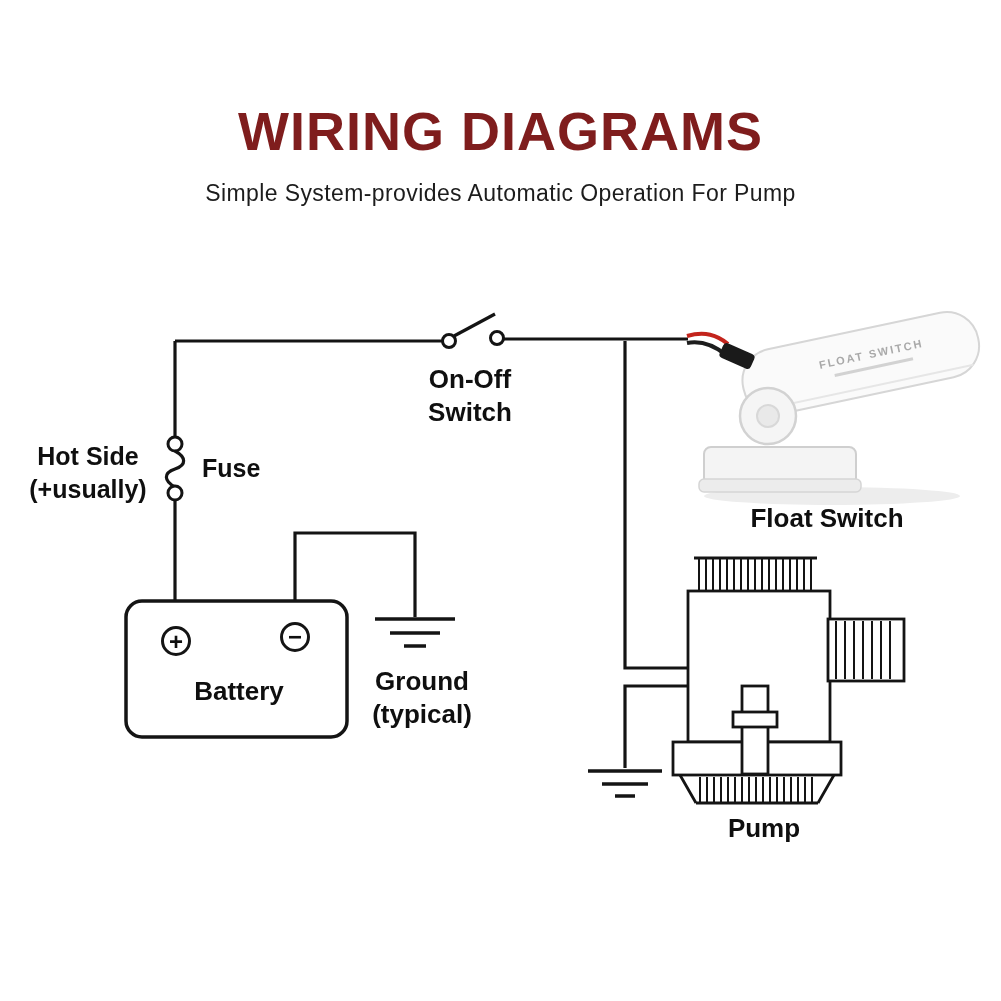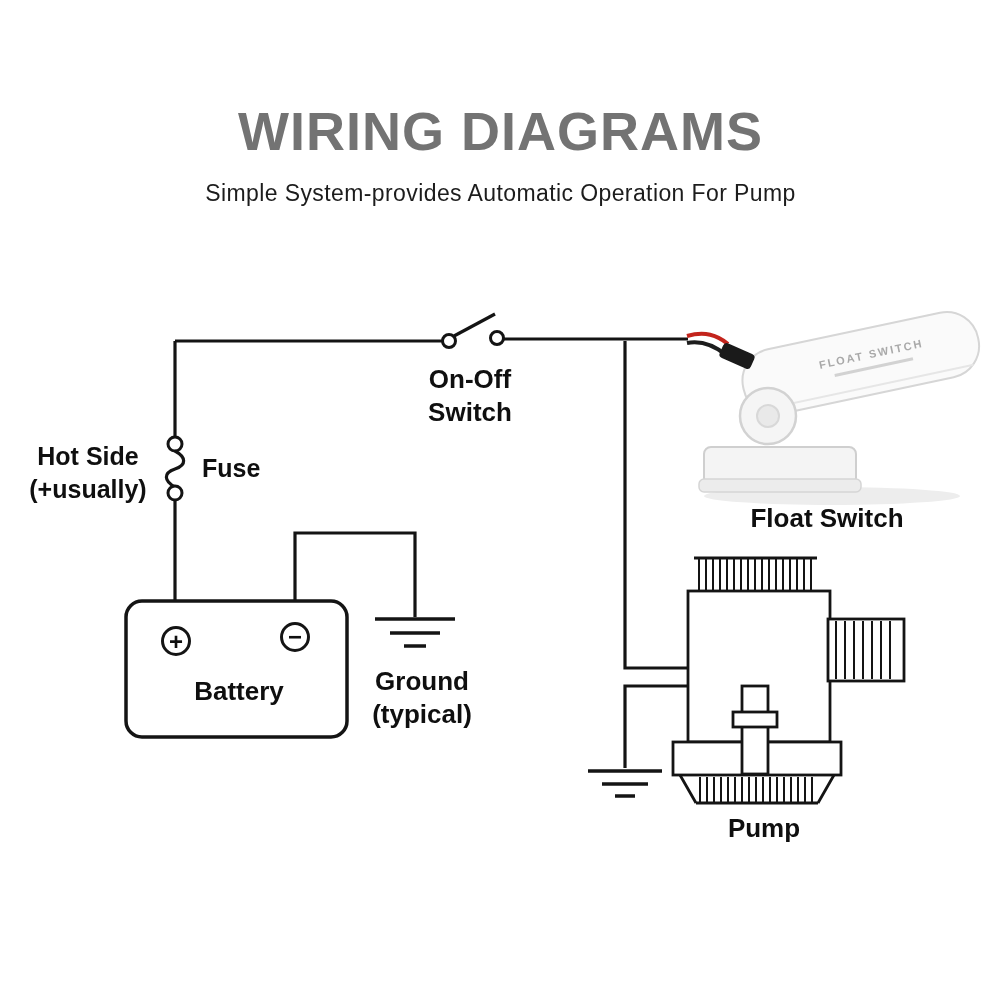--- a/index.html
+++ b/index.html
@@ -2,21 +2,21 @@
 <html><head>
 <meta charset="utf-8">
 <style>
   html,body{margin:0;padding:0;background:#ffffff;}
   .page{
     position:relative;width:1001px;height:1001px;overflow:hidden;background:#ffffff;
     font-family:"Liberation Sans",sans-serif;
   }
   .title{
     position:absolute;top:100px;left:0;width:100%;text-align:center;
-    font-size:54px;font-weight:800;letter-spacing:1px;color:#737373;
+    font-size:54px;font-weight:800;letter-spacing:1px;color:#7f1d1d;
   }
   .subtitle{
     position:absolute;top:180px;left:0;width:100%;text-align:center;
     font-size:23px;font-weight:400;letter-spacing:0.4px;color:#1c1c1c;
   }
   svg{position:absolute;top:0;left:0;}
   .wire{stroke:#141414;stroke-width:3.2;fill:none;}
   .thick{stroke:#141414;stroke-width:3.5;fill:none;}
   .pumpline{stroke:#141414;stroke-width:2.8;fill:none;}
   .pumpfill{stroke:#141414;stroke-width:2.8;fill:#ffffff;}

